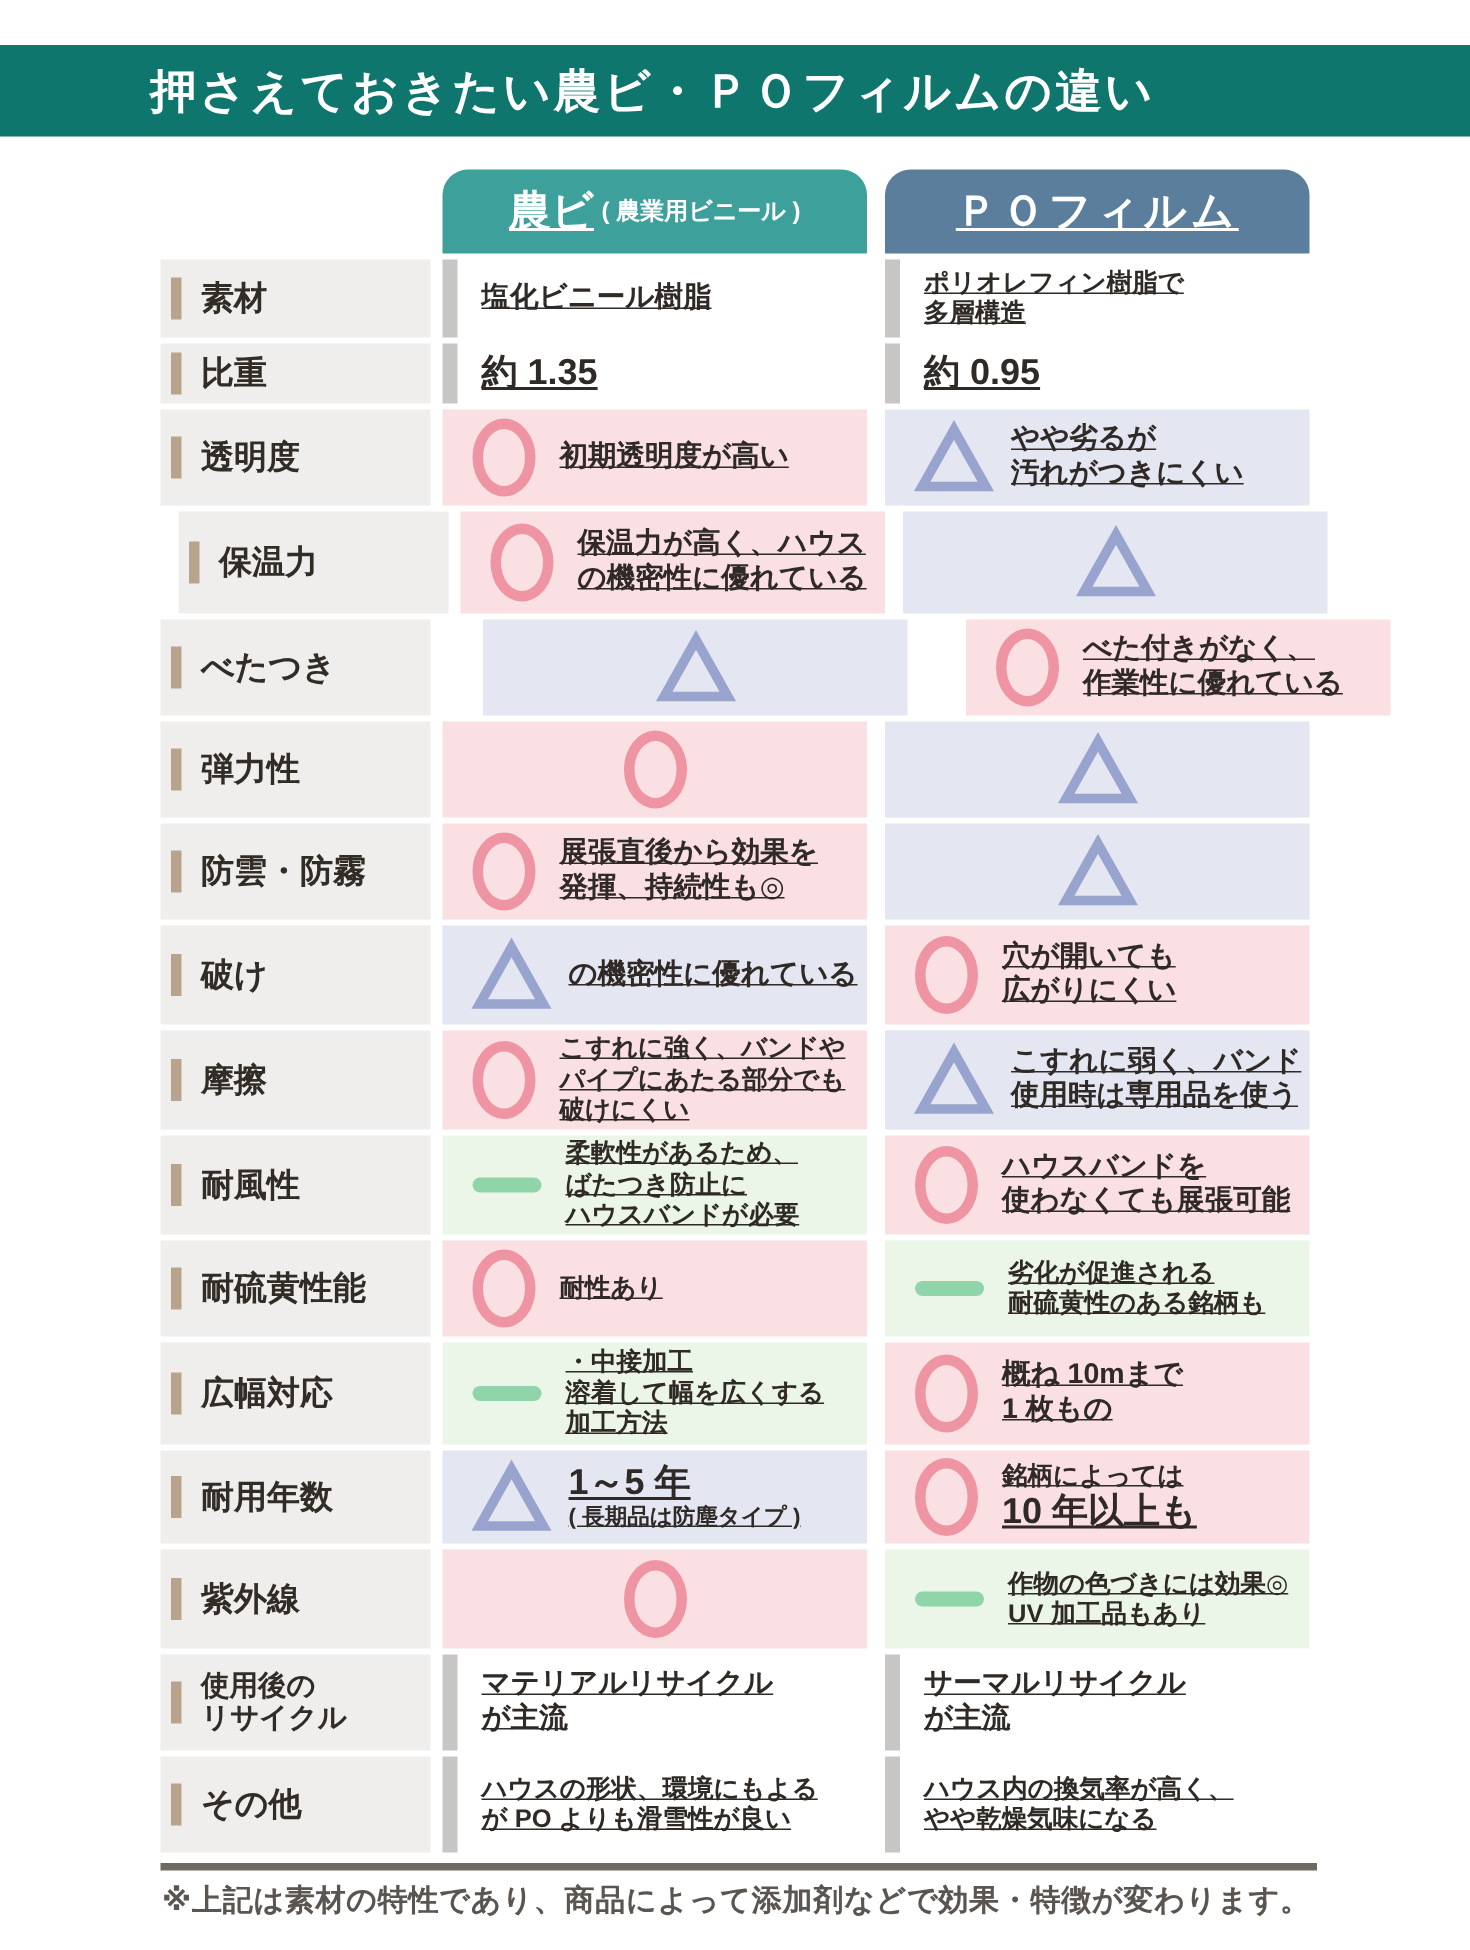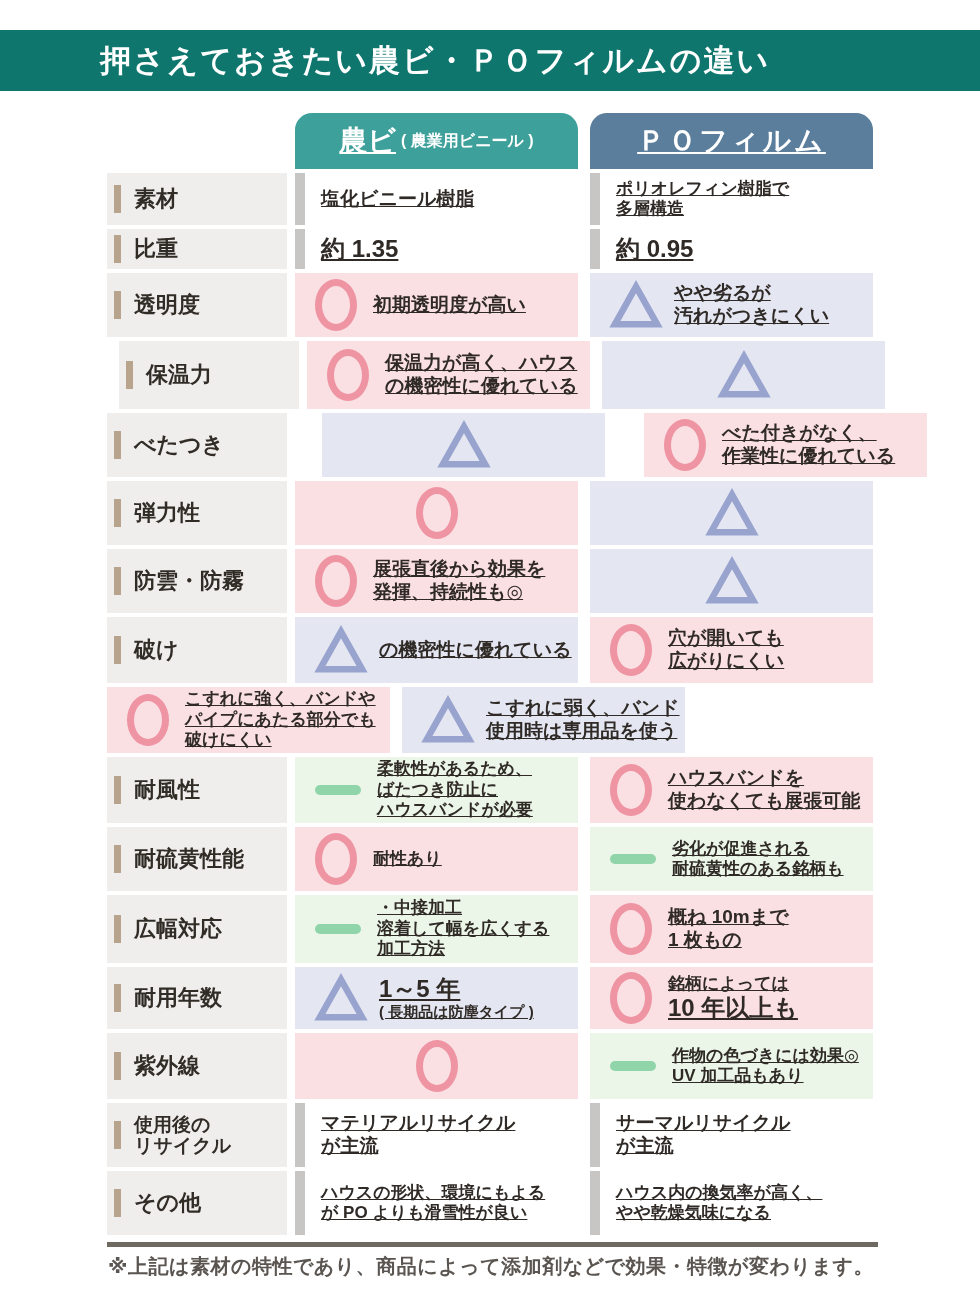--- a/index.html
+++ b/index.html
@@ -213,20 +213,24 @@
           </span>
           <div class="txt"><div class="size-lg">の機密性に優れている</div></div>
         </div>
         <div class="cell bg-pink c2">
           <span class="ic-circle"></span>
           <div class="txt"><div class="size-lg">穴が開いても
 広がりにくい</div></div>
         </div>
       </div>
       <div class="row" style="height: 66px;">
+        <div class="label-cell">
+          <span class="tan-bar"></span>
+          <span class="label-text">摩擦</span>
+        </div>
         <div class="cell bg-pink c1">
           <span class="ic-circle"></span>
           <div class="txt"><div class="size-md">こすれに強く、バンドや
 パイプにあたる部分でも
 破けにくい</div></div>
         </div>
         <div class="cell bg-lavender c2">
           <span class="ic-tri">
             <svg viewBox="0 0 56 50" width="52" height="46" style="overflow:visible">
               <polygon points="28,5 51,46 5,46" fill="none" stroke="#98a3ce" stroke-width="7"></polygon>

